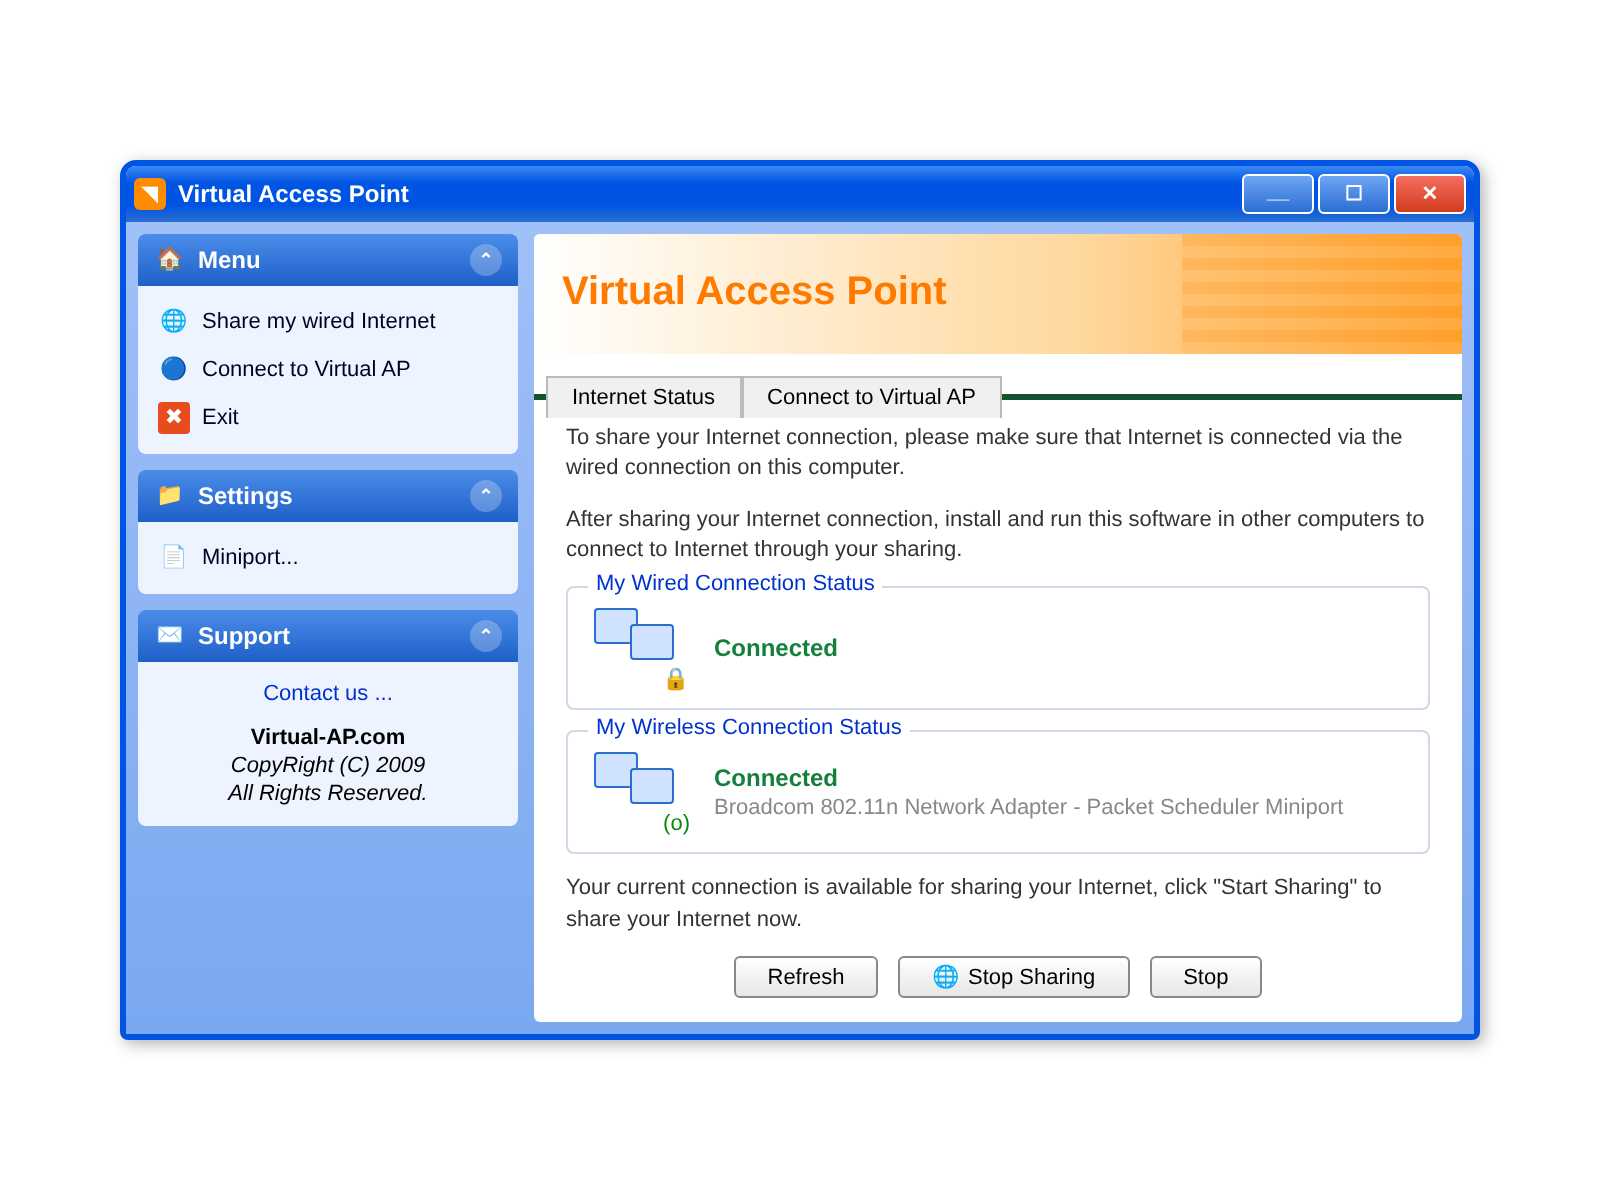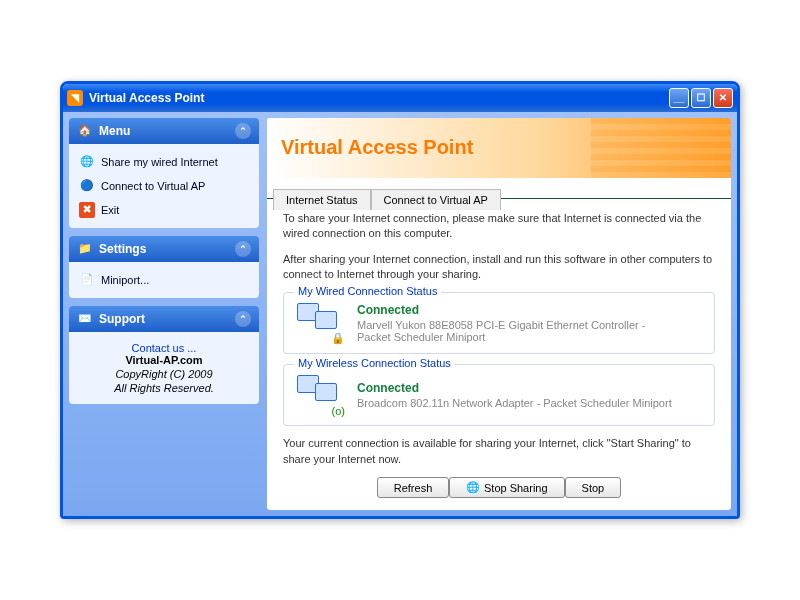--- a/index.html
+++ b/index.html
@@ -1,55 +1,55 @@
 <!DOCTYPE html>
 <html><head>
 <meta charset="utf-8">
 <style>
 * { box-sizing: border-box; margin: 0; padding: 0; }
 body { font-family: Tahoma, Arial, sans-serif; font-size: 11px; background: #fff; display: flex; align-items: center; justify-content: center; height: 600px; }
 .window { width: 680px; background: #fff; border: 3px solid #0054e3; border-radius: 8px 8px 4px 4px; overflow: hidden; box-shadow: 2px 2px 8px rgba(0,0,0,.3);}
 .titlebar { background: linear-gradient(#3b8bf5,#0054e3 30%,#0054e3 70%,#2a6ed2); height: 28px; display: flex; align-items: center; padding: 0 4px; color: #fff; font-weight: bold; font-size: 12px; }
 .titlebar .rss-icon { width: 16px; height: 16px; background: #ff8c00; border-radius: 3px; margin-right: 6px; display: flex; align-items: center; justify-content: center; color: #fff; font-size: 10px; }
 .titlebar .title { flex: 1; }
-.winbtn { width: 20px; height: 20px; margin-left: 2px; border: 1px solid #fff; border-radius: 3px; display: flex; align-items: center; justify-content: center; font-size: 10px; font-weight: bold; cursor: pointer; }
+.winbtn { width: 36px; height: 20px; margin-left: 2px; border: 1px solid #fff; border-radius: 3px; display: flex; align-items: center; justify-content: center; font-size: 10px; font-weight: bold; cursor: pointer; }
 .winbtn.min,.winbtn.max { background: linear-gradient(#6fa5f5,#2a6ed2); color: #fff;}
 .winbtn.close { background: linear-gradient(#f56f5f,#d13b1d); color: #fff;}
 .body { display: flex; background: linear-gradient(#a0c0f8,#7aa8f0); padding: 6px; gap: 8px;}
 .sidebar { width: 190px; display: flex; flex-direction: column; gap: 8px;}
 .panel { border-radius: 4px; overflow: hidden;}
 .panel-h { background: linear-gradient(#4a8de8,#1f5fc9); color: #fff; font-weight: bold; font-size: 12px; padding: 5px 8px; display: flex; align-items: center; gap: 6px; cursor: pointer;}
 .panel-h .chev { margin-left: auto; width: 16px; height: 16px; border-radius: 50%; background: rgba(255,255,255,.25); display: flex; align-items:center; justify-content:center; font-size: 9px;}
 .panel-b { background: #eef4ff; padding: 6px 4px;}
 .menuitem { padding: 4px 6px; display: flex; align-items: center; gap: 6px; cursor: pointer; color: #002; font-size: 11px;}
 .icon-sm { width: 16px; height: 16px; display:inline-flex; align-items:center; justify-content:center; font-size: 11px;}
 .support { text-align: center; padding: 10px 4px;}
 .support a { color: #0033cc; text-decoration: none; cursor:pointer;}
-.support .site { font-weight: bold; }
+.support .site { font-weight: bold; margin-top: 10px;}
 .support .copy { font-style: italic; margin-top: 2px;}
 .main { flex: 1; background: #fff; border-radius: 3px; display: flex; flex-direction: column; overflow: hidden;}
 .header { height: 60px; background: linear-gradient(90deg,#fff 0%, #ffd79b 60%, #ff9f2a 100%); display:flex; align-items:center; padding: 0 14px; position:relative;}
 .header h1 { color: #ff7b00; font-size: 20px; font-weight: bold; font-family: Arial;}
 .header .deco { position:absolute; right:0; top:0; bottom:0; width:140px; opacity:.4; background: repeating-linear-gradient(0deg,#ffb860 0 6px,#ff9f2a 6px 12px);}
 .tabs { display:flex; padding: 0 6px; margin-top:-1px;}
 .tab { padding: 4px 12px; border: 1px solid #bbb; border-bottom:none; background: #f0f0f0; font-size: 11px; cursor:pointer; position:relative; top:12px;}
 .tab.active { background: #fff; border-bottom:1px solid #fff; z-index:2;}
-.content { border-top: 1px solid #14532d; padding: 12px 16px; flex:1;}
+.content { border-top: 3px solid #14532d; padding: 12px 16px; flex:1;}
 .content p { margin-bottom: 10px; color: #333; line-height: 1.4;}
 .grp { border: 1px solid #cfd8e6; border-radius: 4px; padding: 10px 12px 10px 13px; margin-bottom: 10px; position: relative;}
 .grp-title { position: absolute; top: -8px; left: 10px; background: #fff; padding: 0 4px; color: #0033cc; font-size: 11px;}
 .grp-body { display:flex; align-items:center; gap: 14px;}
 .netico { width: 46px; height: 40px; position:relative;}
 .netico .mon { width:22px; height:18px; background:#cfe3ff; border:1px solid #2a6ed2; border-radius:2px; position:absolute;}
 .netico .m1 { top:0; left:0;} .netico .m2 { top:8px; left:18px;}
 .netico .badge { position:absolute; bottom:-2px; right:-2px; font-size:11px;}
 .grp-text .status { color: #15803d; font-weight: bold; font-size: 12px;}
 .grp-text .desc { color: #888; font-size: 11px; margin-top:2px; max-width: 320px;}
 .footnote { color: #0033cc; margin: 6px 0 10px;}
-.btnrow { display:flex; justify-content:center;}
+.btnrow { display:flex; gap: 10px; justify-content:center;}
 .btn { background: linear-gradient(#fff,#e6e6e6); border:1px solid #888; border-radius:3px; padding: 3px 16px; font-size: 11px; cursor:pointer; display:flex; align-items:center; gap:4px;}
 </style>
 </head>
 <body>
 
 <div class="window">
   <div class="titlebar">
     <span class="rss-icon">◥</span>
     <span class="title">Virtual Access Point</span>
     <span class="winbtn min">__</span>
@@ -127,21 +127,20 @@
         <div class="grp">
           <span class="grp-title">My Wired Connection Status</span>
           <div class="grp-body">
             <div class="netico">
               <div class="mon m1"></div>
                 <div class="mon m2"></div>
               <span class="badge">🔒</span>
             </div>
             <div class="grp-text">
               <div class="status">Connected</div>
-              <div class="desc">Marvell Yukon 88E8058 PCI-E Gigabit Ethernet Controller - Packet Scheduler Miniport</div>
             </div>
           </div>
         </div>
 
         <div class="grp">
           <span class="grp-title">My Wireless Connection Status</span>
           <div class="grp-body">
             <div class="netico">
               <div class="mon m1"></div>
                 <div class="mon m2"></div>

